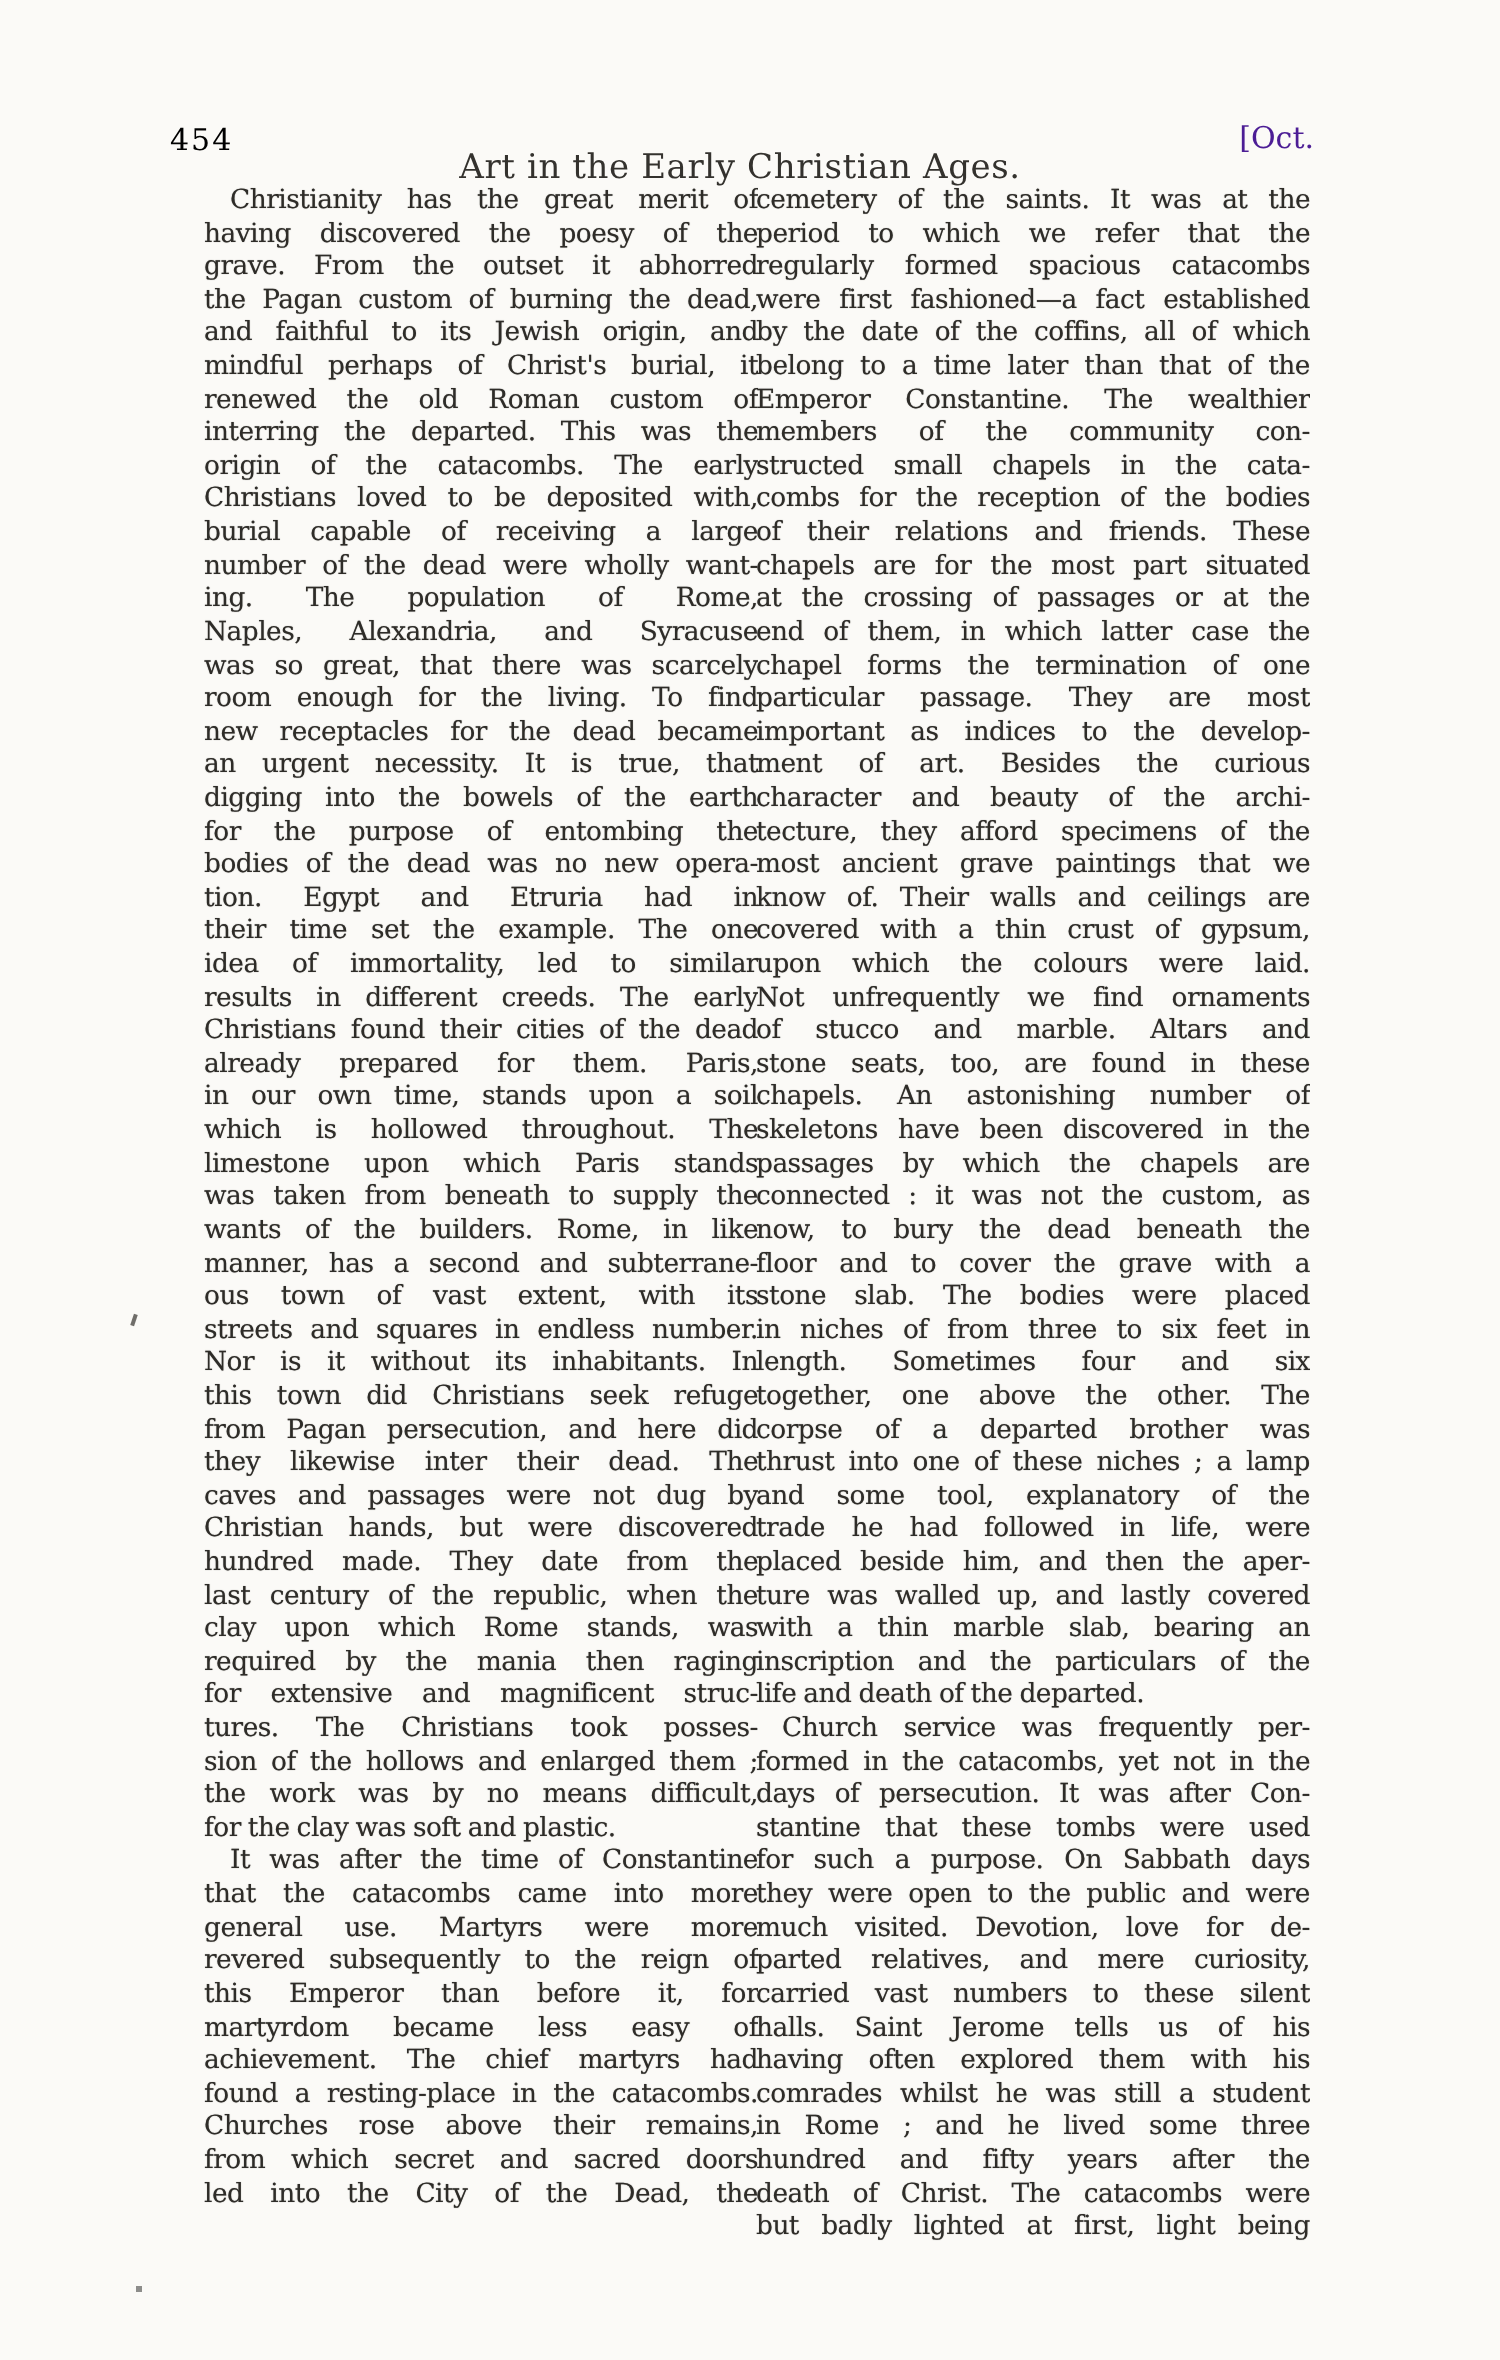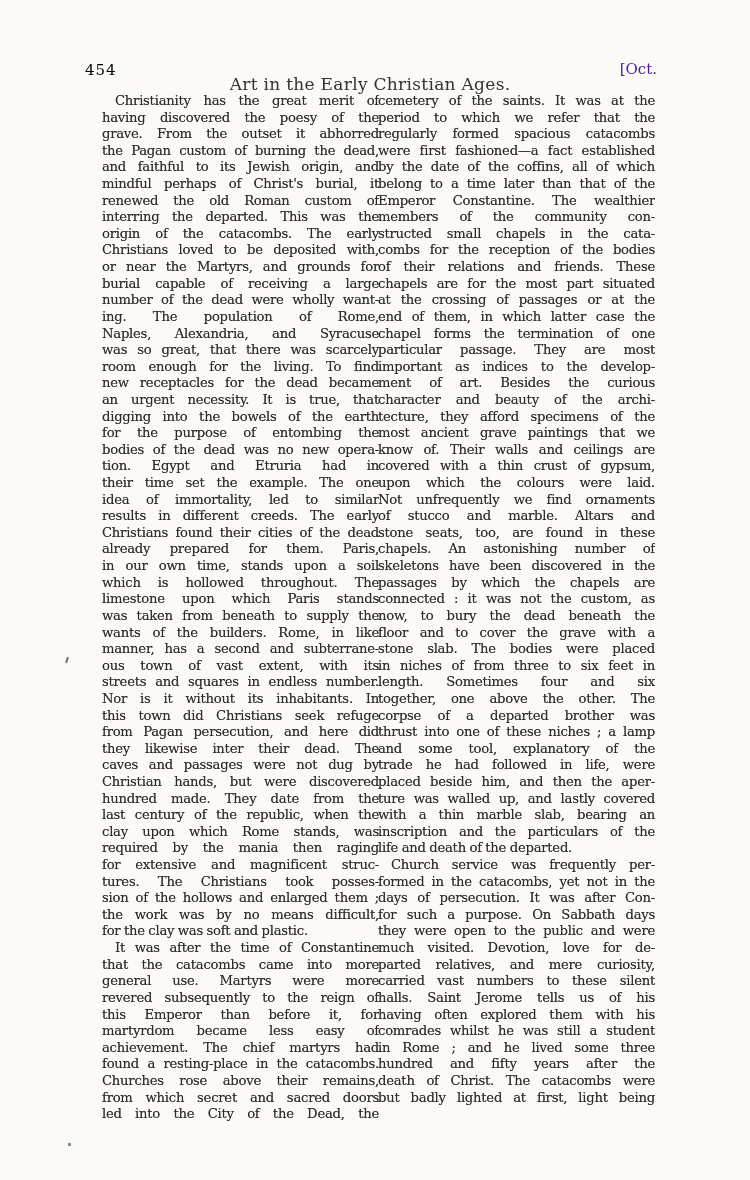--- a/index.html
+++ b/index.html
@@ -92,21 +92,20 @@
     <div class="line indent">Christianity has the great merit of</div>
     <div class="line">having discovered the poesy of the</div>
     <div class="line">grave.  From the outset it abhorred</div>
     <div class="line">the Pagan custom of burning the dead,</div>
     <div class="line">and faithful to its Jewish origin, and</div>
     <div class="line">mindful perhaps of Christ's burial, it</div>
     <div class="line">renewed the old Roman custom of</div>
     <div class="line">interring the departed.  This was the</div>
     <div class="line">origin of the catacombs.  The early</div>
     <div class="line">Christians loved to be deposited with,</div>
-    <div class="line">or near the Martyrs, and grounds for</div>
     <div class="line">burial capable of receiving a large</div>
     <div class="line">number of the dead were wholly want-</div>
     <div class="line">ing.  The population of Rome,</div>
     <div class="line">Naples, Alexandria, and Syracuse</div>
     <div class="line">was so great, that there was scarcely</div>
     <div class="line">room enough for the living.  To find</div>
     <div class="line">new receptacles for the dead became</div>
     <div class="line">an urgent necessity.  It is true, that</div>
     <div class="line">digging into the bowels of the earth</div>
     <div class="line">for the purpose of entombing the</div>
@@ -195,20 +194,21 @@
     <div class="line">and some tool, explanatory of the</div>
     <div class="line">trade he had followed in life, were</div>
     <div class="line">placed beside him, and then the aper-</div>
     <div class="line">ture was walled up, and lastly covered</div>
     <div class="line">with a thin marble slab, bearing an</div>
     <div class="line">inscription and the particulars of the</div>
     <div class="line para-end">life and death of the departed.</div>
     <div class="line indent">Church service was frequently per-</div>
     <div class="line">formed in the catacombs, yet not in the</div>
     <div class="line">days of persecution.  It was after Con-</div>
+    <div class="line">stantine that these tombs were used</div>
     <div class="line">for such a purpose.  On Sabbath days</div>
     <div class="line">they were open to the public and were</div>
     <div class="line">much visited.  Devotion, love for de-</div>
     <div class="line">parted relatives, and mere curiosity,</div>
     <div class="line">carried vast numbers to these silent</div>
     <div class="line">halls.  Saint Jerome tells us of his</div>
     <div class="line">having often explored them with his</div>
     <div class="line">comrades whilst he was still a student</div>
     <div class="line">in Rome ; and he lived some three</div>
     <div class="line">hundred and fifty years after the</div>

